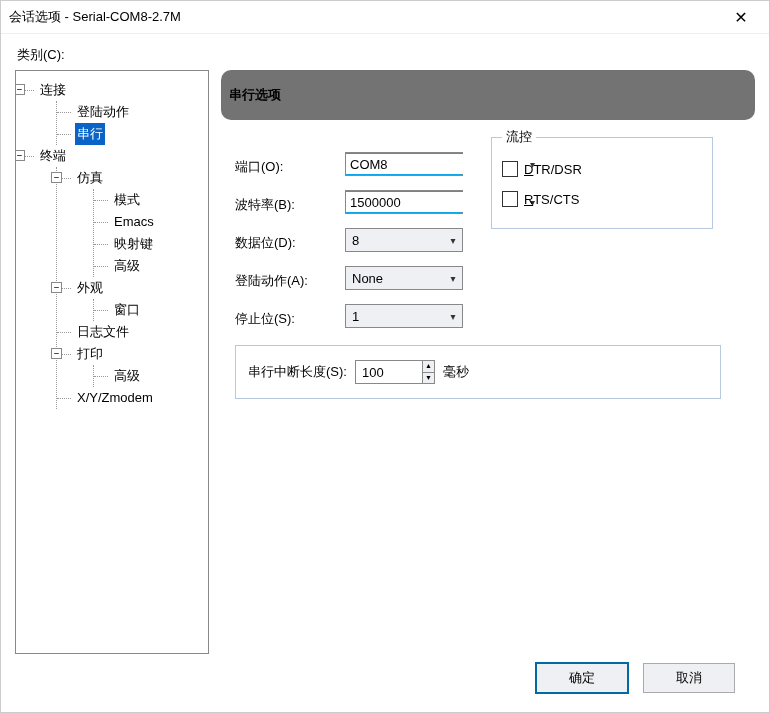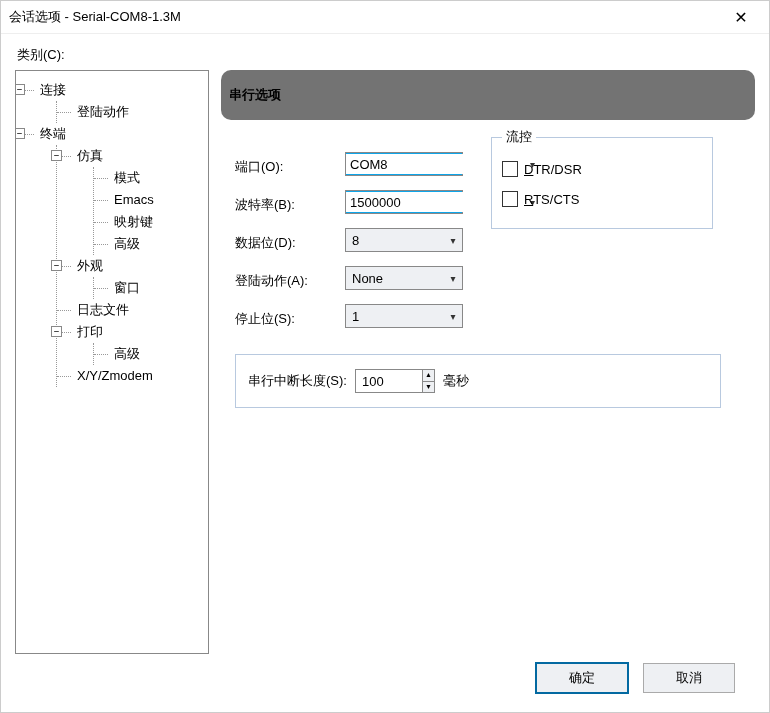--- a/index.html
+++ b/index.html
@@ -184,21 +184,21 @@
     height: 30px;
   }
   .chk .box {
     width: 16px;
     height: 16px;
     border: 1px solid #333;
     background: #fff;
     box-sizing: border-box;
   }
   .break-group {
-    margin-top: 26px;
+    margin-top: 17px;
     border: 1px solid #b8c9df;
     padding: 14px 12px;
     width: 486px;
     box-sizing: border-box;
   }
   .break-group .inner {
     display: flex;
     align-items: center;
     gap: 8px;
   }
@@ -254,39 +254,42 @@
   .btn.primary {
     border: 2px solid #0369a1;
   }
   .ul { text-decoration: underline; }
 </style>
 </head>
 <body>
 
 <div class="window">
   <div class="titlebar">
-    <span class="title">会话选项 - Serial-COM8-1.3M</span>
+    <span class="title">会话选项 - Serial-COM8-2.7M</span>
     <span class="close">✕</span>
   </div>
 
   <div class="body">
     <div class="category-label">
       <span>类别(C):</span>
     </div>
 
     <div class="columns">
 
       <div class="treewrap">
         <ul class="tree">
           <li>
             <span class="expander">−</span>
             <span class="node">连接</span>
             <ul>
               <li>
                 <span class="node">登陆动作</span>
+              </li>
+              <li>
+                <span class="node selected">串行</span>
               </li>
             </ul>
           </li>
           <li>
             <span class="expander">−</span>
             <span class="node">终端</span>
             <ul>
               <li>
                 <span class="expander">−</span>
                 <span class="node">仿真</span>

